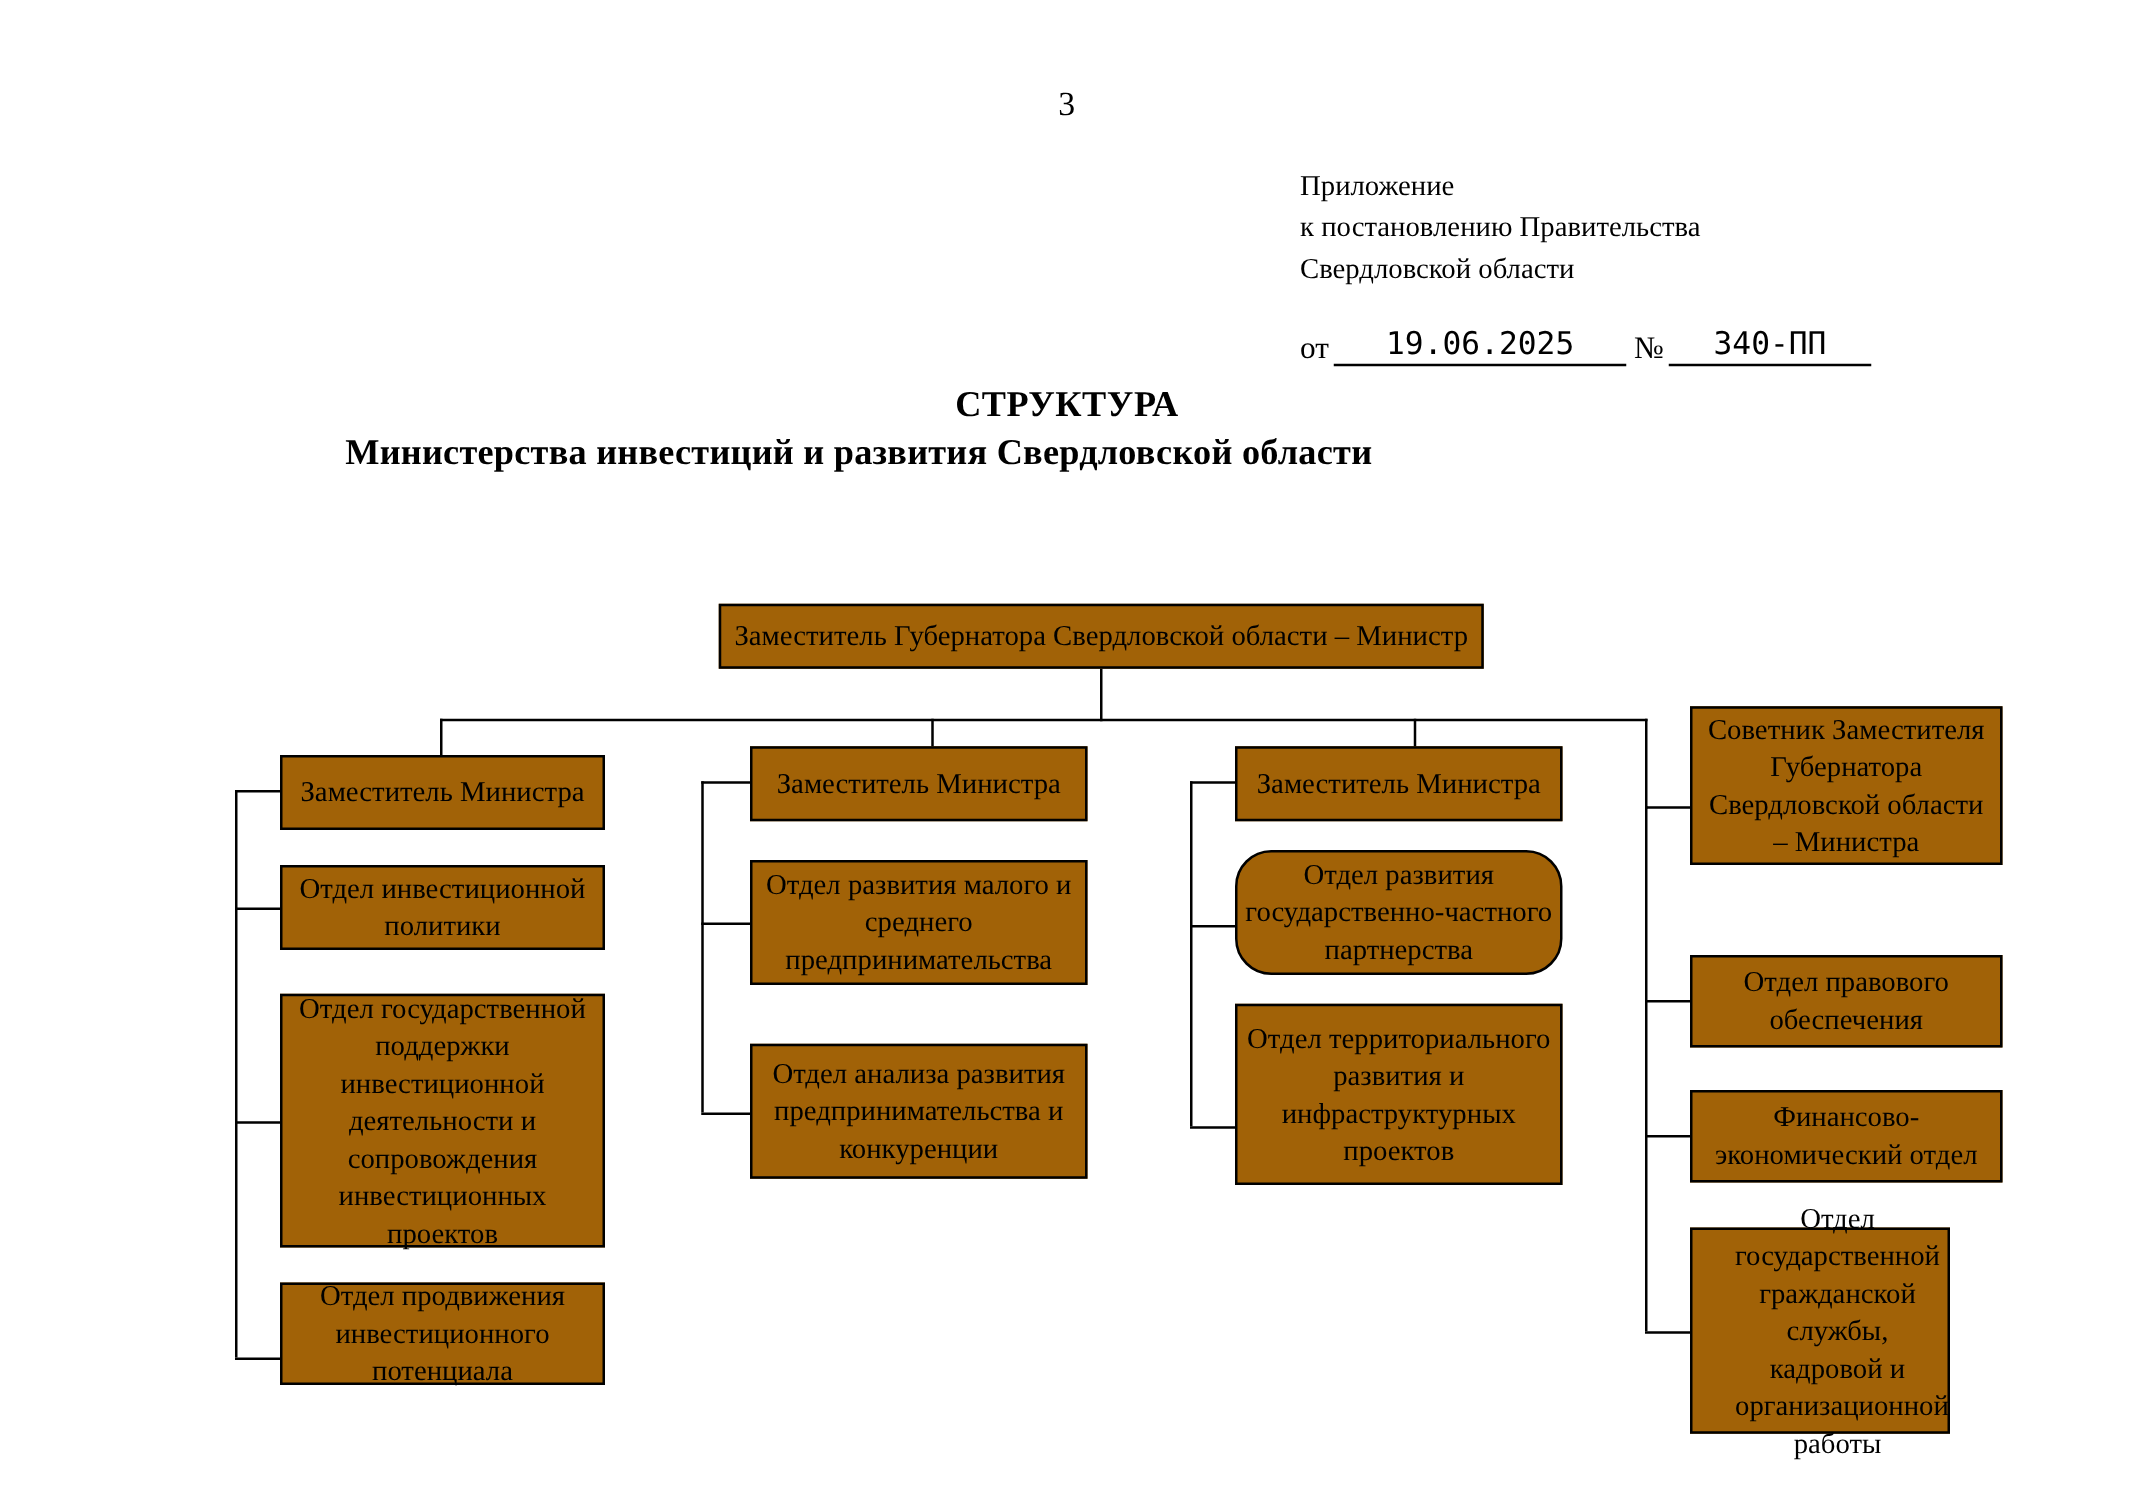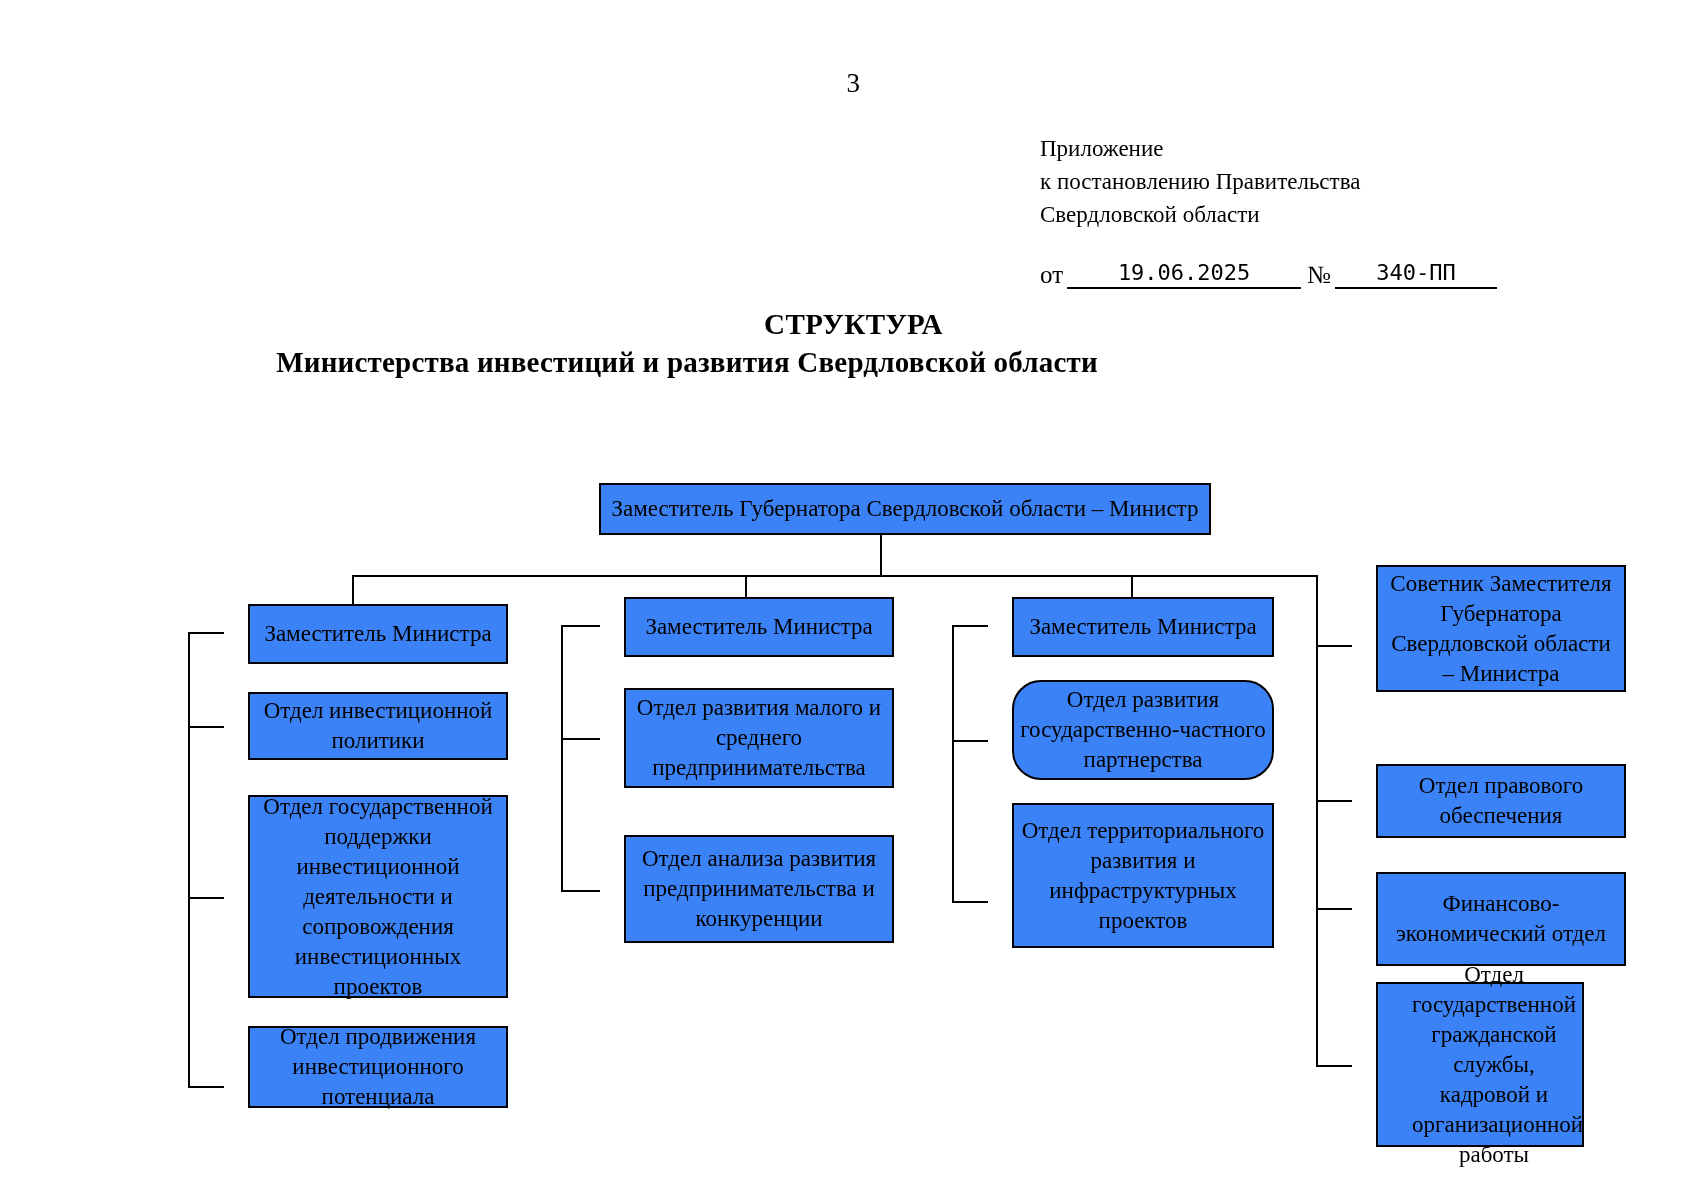--- a/index.html
+++ b/index.html
@@ -49,21 +49,21 @@
     display: flex;
     align-items: flex-end;
   }
   .lbl-ot { font-size: 25px; padding-right: 4px; }
   .lbl-no { font-size: 25px; padding: 0 4px 0 6px; }
   .rule {
     display: inline-block;
     border-bottom: 2px solid #000;
     text-align: center;
     font-family: "DejaVu Sans Mono", "Liberation Mono", monospace;
-    font-size: 22px;
+    font-size: 25px;
     padding-bottom: 2px;
   }
   .rule-date { width: 234px; }
   .rule-num  { width: 162px; margin-top: 32px; }
 
   
   .doc-title {
     position: absolute;
     left: 0;
     top: 308px;
@@ -82,30 +82,29 @@
     font-weight: bold;
     font-size: 29px;
     letter-spacing: 0.2px;
   }
 
   
   .node {
     position: absolute;
     box-sizing: border-box;
     border: 2px solid #000;
-    background: #3b82f6;
+    background: #a16207;
     display: flex;
     align-items: center;
     justify-content: center;
     text-align: center;
     font-size: 23px;
     line-height: 30px;
     padding: 3px 6px;
     z-index: 3;
-    margin-left: 24px;
   }
   .node span { display: block; width: 100%; }
 
   
   .line-h, .line-v {
     position: absolute;
     background: #000;
     z-index: 1;
   }
   .line-h { height: 2px; }
@@ -208,21 +207,21 @@
   </div>
 
   <div class="line-v" style="left:1316px; top:645px; height:420px;"></div>
   <div class="line-h" style="left:1316px; top:645px; width:36px;"></div>
 
   <div class="node" style="left:1352px; top:764px; width:250px; height:74px;">
     <span>Отдел правового обеспечения</span>
   </div>
   <div class="line-h" style="left:1316px; top:800px; width:36px;"></div>
 
-  <div class="node" style="left:1352px; top:872px; width:250px; height:94px;">
+  <div class="node" style="left:1352px; top:872px; width:250px; height:74px;">
     <span>Финансово-экономический отдел</span>
   </div>
   <div class="line-h" style="left:1316px; top:908px; width:36px;"></div>
 
   <div class="node" style="left:1352px; top:982px; width:208px; height:165px;padding-left:34px;">
     <span>Отдел государственной гражданской службы, кадровой и организационной работы</span>
   </div>
   <div class="line-h" style="left:1316px; top:1065px; width:36px;"></div>
 
 </div>

